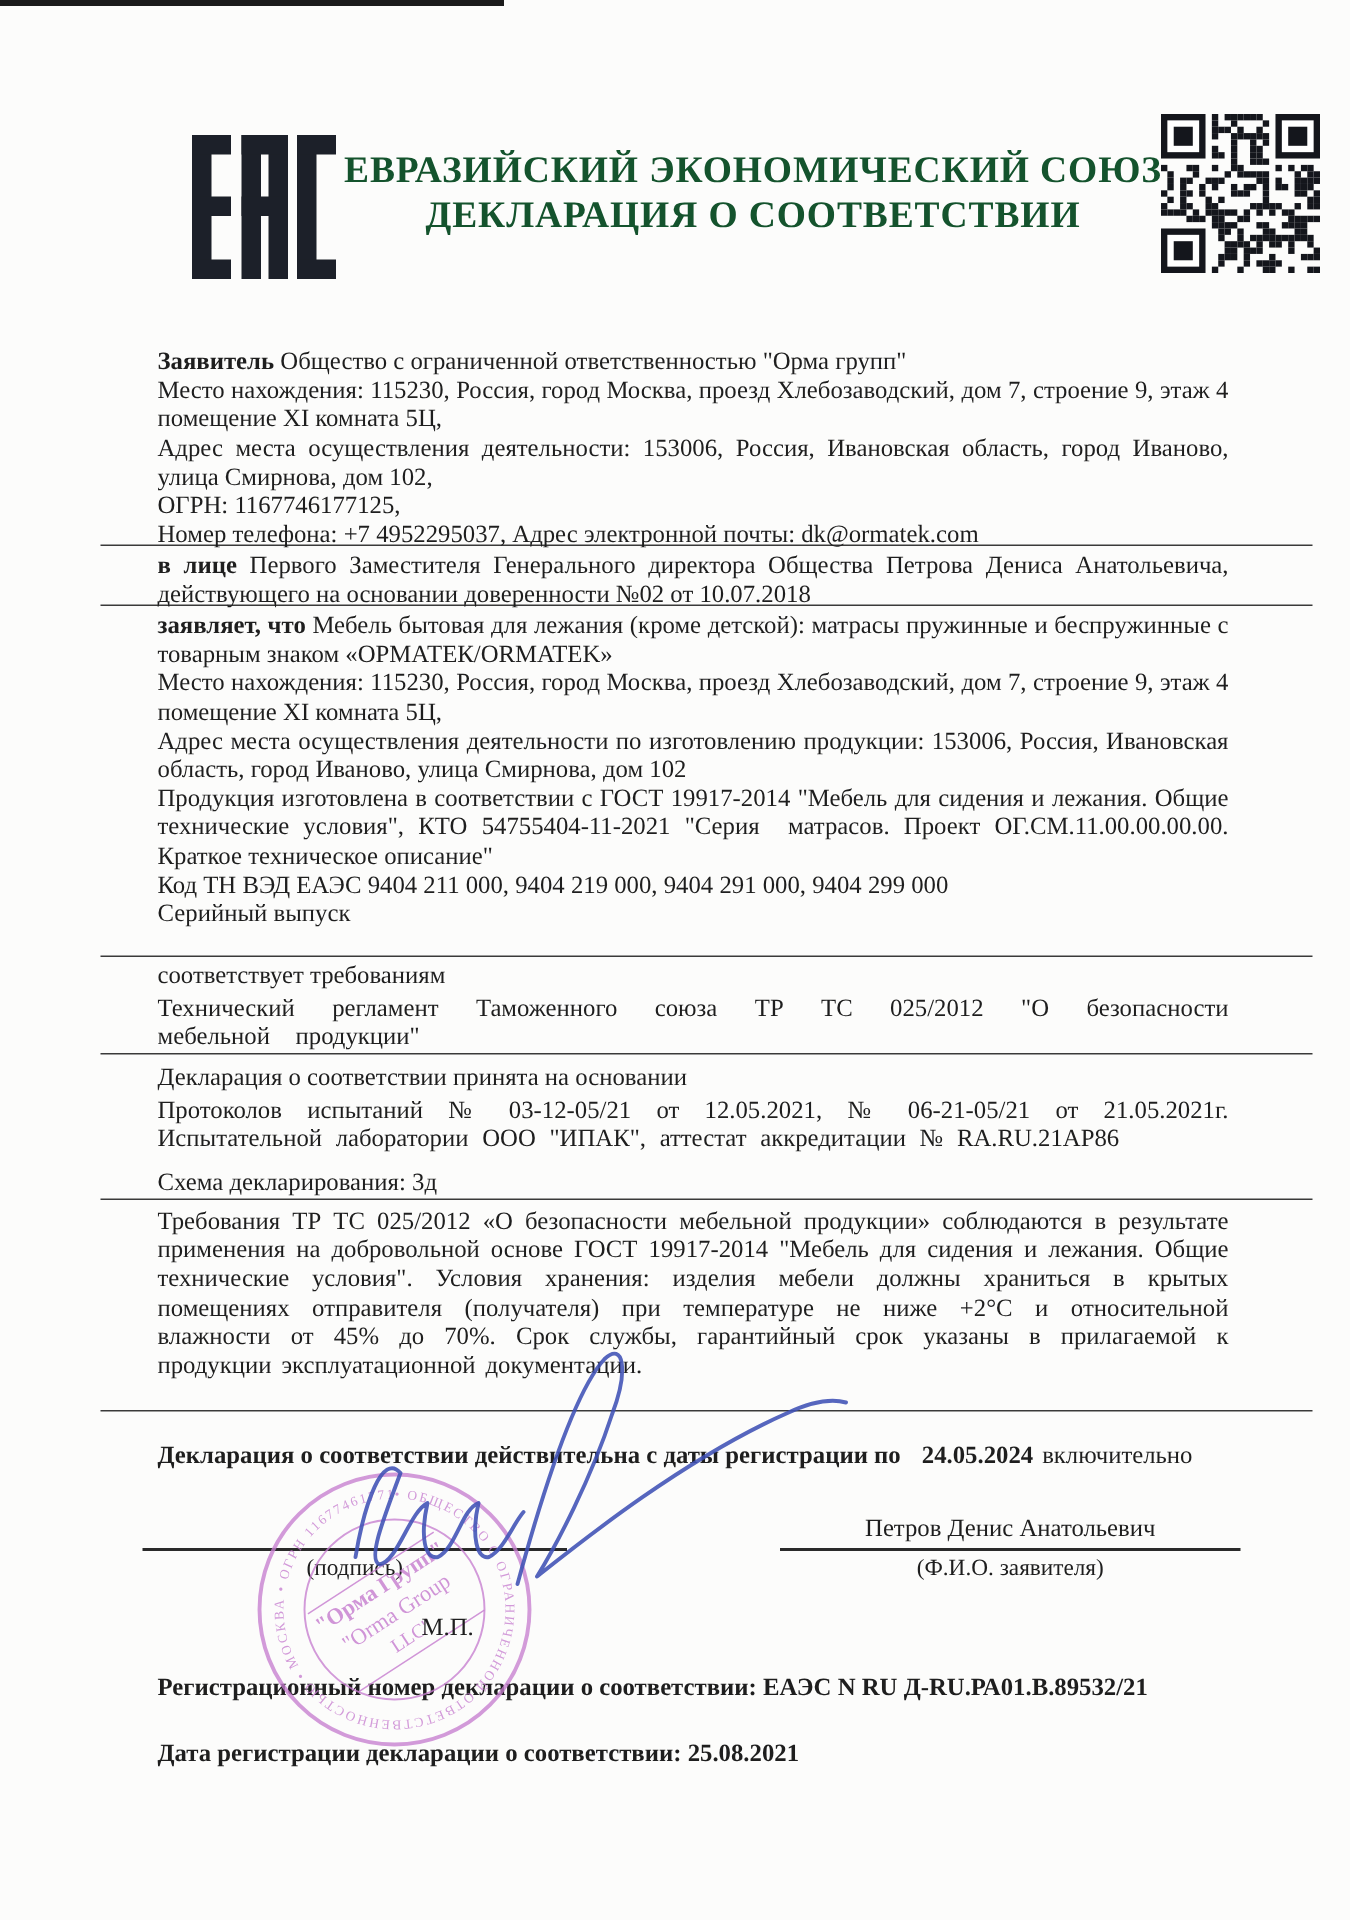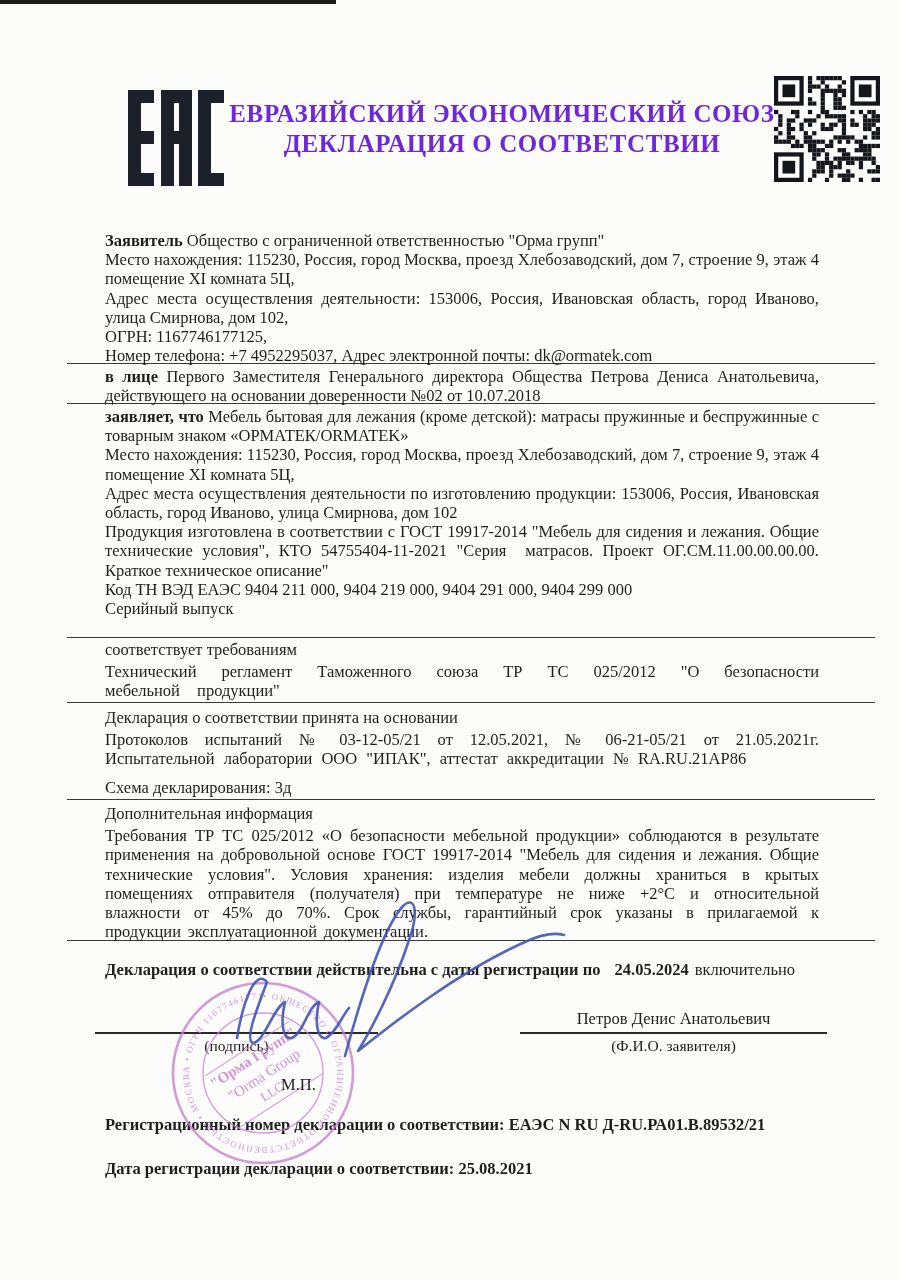--- a/index.html
+++ b/index.html
@@ -9,21 +9,21 @@
     background:#fcfcfb;
     font-family:"Liberation Serif","DejaVu Serif",serif;
     color:#1e1e1e;
     overflow:hidden;
   }
   .scan-edge { position:absolute; left:0; top:0; width:336px; height:4px; background:#1b1b1b; }
 
   
   .eac-logo { position:absolute; left:128px; top:90px; }
   .doc-title { position:absolute; left:228px; top:99px; width:548px; text-align:center;
-    font-weight:bold; font-size:25px; line-height:30px; letter-spacing:0.6px; color:#6d28d9; }
+    font-weight:bold; font-size:25px; line-height:30px; letter-spacing:0.6px; color:#14532d; }
   .qr { position:absolute; left:774px; top:76px; }
 
   
   .content { position:absolute; left:67px; top:228px; width:808px; font-size:16.5px; line-height:19.2px; }
   .sec { padding:3px 56px 0 38px; border-bottom:1.6px solid #3a3a3a; overflow:visible; }
   .sec:last-child { border-bottom:1.6px solid #3a3a3a; }
   p { text-align:justify; }
   .lines { white-space:pre-wrap; display:block; text-align:justify; }
   b.lead { font-weight:bold; }
   h3 { font-size:16.5px; line-height:19.2px; font-weight:normal; text-align:left; }
@@ -337,21 +337,20 @@
     <p class="js-wide">Технический регламент Таможенного союза ТР ТС 025/2012 "О безопасности мебельной продукции"</p>
   </div>
 
   <div class="sec s5">
     <h3>Декларация о соответствии принята на основании</h3>
     <p class="js-mid">Протоколов испытаний № 03-12-05/21 от 12.05.2021, № 06-21-05/21  от 21.05.2021г. Испытательной лаборатории ООО "ИПАК", аттестат аккредитации № RA.RU.21АР86</p>
     <p class="scheme">Схема декларирования: 3д</p>
   </div>
 
   <div class="sec s6">
-    <h3>Дополнительная информация</h3>
     <p class="js-low">Требования ТР ТС 025/2012 «О безопасности мебельной продукции» соблюдаются в результате применения на добровольной основе ГОСТ 19917-2014 "Мебель для сидения и лежания. Общие технические условия". Условия хранения: изделия мебели должны храниться в крытых помещениях отправителя (получателя) при температуре не ниже +2°С и относительной влажности от 45% до 70%. Срок службы, гарантийный срок указаны в прилагаемой к продукции эксплуатационной документации.</p>
   </div>
 
 </div>
 
 <div class="validity">
   <span>Декларация о соответствии действительна с даты регистрации по</span><span class="date">24.05.2024</span><span class="suffix">включительно</span>
 </div>
 
 <div class="sig-line-left"></div>

